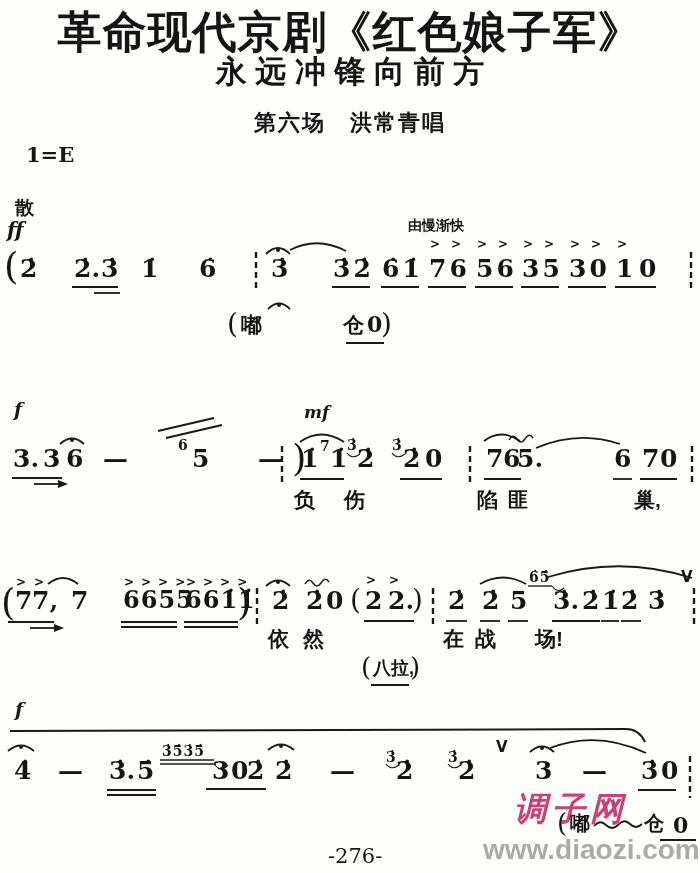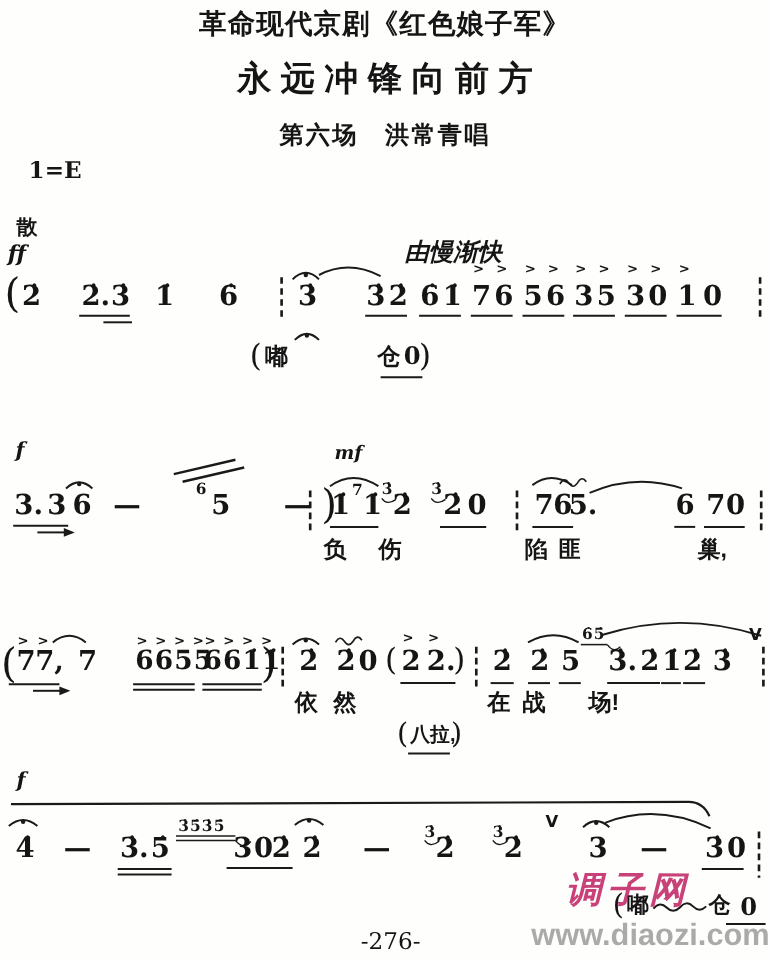--- a/index.html
+++ b/index.html
@@ -118,30 +118,30 @@
         <path d="M550,748 Q597,730 646,753"></path>
         <line x1="638" y1="790" x2="676" y2="790"></line>
         <line x1="690" y1="756" x2="690" y2="798" stroke-width="2.4" stroke-dasharray="6,4"></line>
         <path d="M594,826 q6,-7 12,-1 q6,6 12,0 q6,-7 12,-1 q6,6 12,0"></path>
         <line x1="660" y1="840" x2="696" y2="840"></line>
       </g>
     </g>
   </svg>
 
   <div>
-    <div class="abs ctr cjk" style="top:10px;font-size:25px;letter-spacing:1px;">革命现代京剧《红色娘子军》</div>
+    <div class="abs ctr cjk" style="top:10px;font-size:44px;letter-spacing:1px;">革命现代京剧《红色娘子军》</div>
     <div class="abs ctr cjk" style="top:56px;font-size:31px;">永 远 冲 锋 向 前 方</div>
     <div class="abs ctr cjk" style="top:112px;font-size:22px;letter-spacing:2px;">第六场　洪常青唱</div>
     <div class="abs num" style="left:26px;top:144px;font-size:21px;">1=E</div>
   </div>
 
   <div>
     <span class="abs cjk" style="left:15px;top:198px;font-size:19px;">散</span>
     <span class="abs dyn" style="left:7px;top:220px;font-size:20px;text-align:center;">ff</span>
-    <span class="abs cjk" style="left:368px;top:218px;font-size:22px;font-style:italic;">由慢渐快</span>
+    <span class="abs cjk" style="left:408px;top:218px;font-size:14px;">由慢渐快</span>
     <span class="abs paren" style="left:4px;top:248px;">(</span>
     <span class="abs num" style="left:20px;top:256px;">2̇</span>
     <span class="abs num" style="left:74px;top:256px;">2̇.</span>
     <span class="abs num" style="left:101px;top:256px;">3̇</span>
     <span class="abs num" style="left:141px;top:256px;">1̇</span>
     <span class="abs num" style="left:199px;top:256px;">6̇</span>
     <span class="abs num" style="left:271px;top:256px;">3̇</span>
     <span class="abs num" style="left:333px;top:256px;letter-spacing:3px;text-align:center;">3̇2̇</span>
     <span class="abs num" style="left:382px;top:256px;letter-spacing:3px;">6̇1̇</span>
     <span class="abs num" style="left:429px;top:256px;letter-spacing:3px;">76</span>

